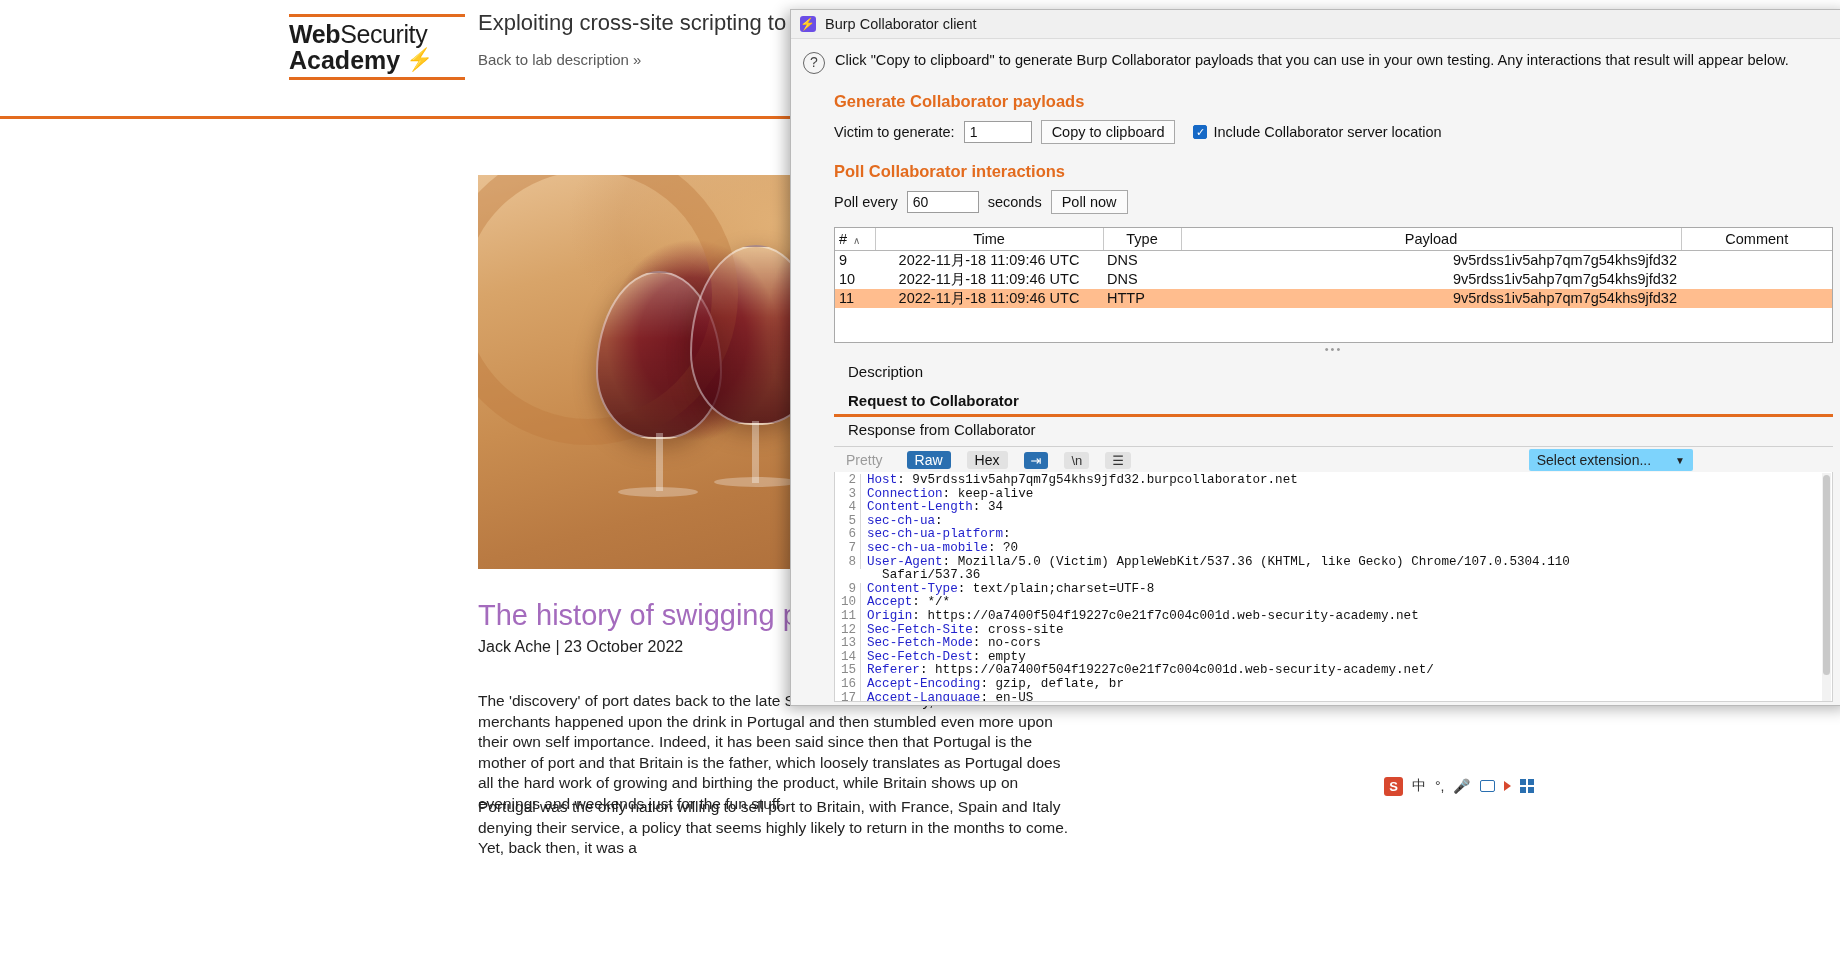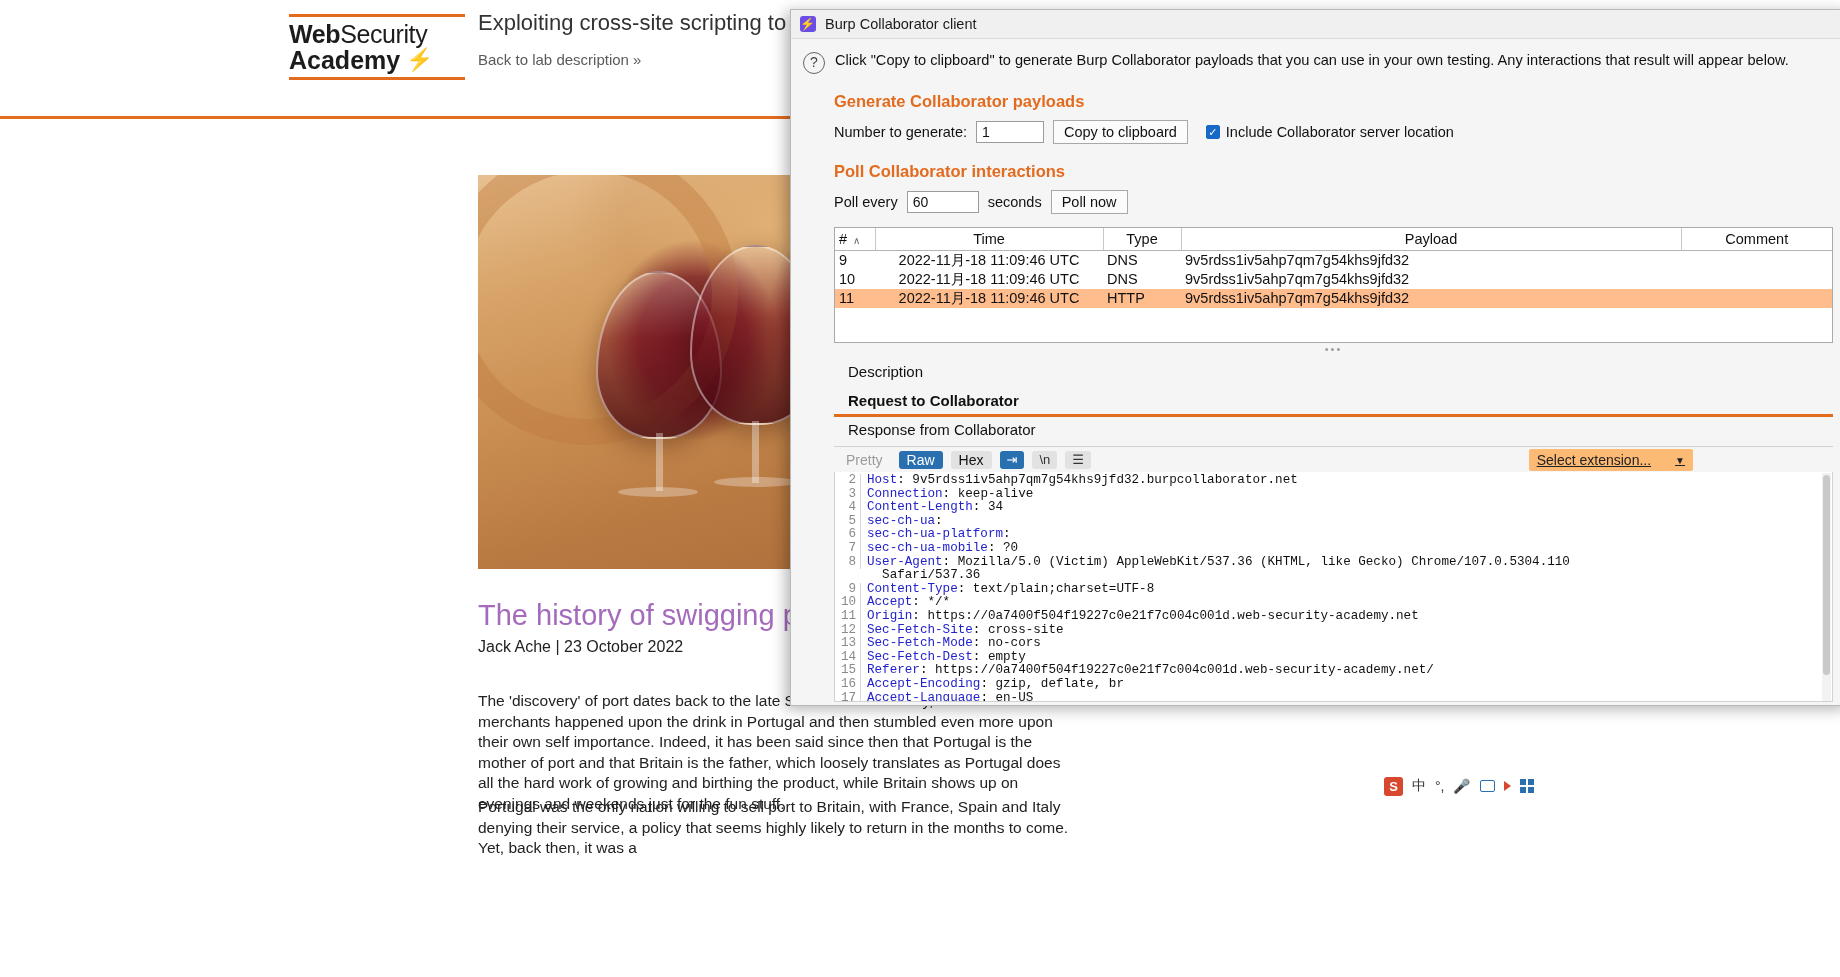--- a/index.html
+++ b/index.html
@@ -117,39 +117,39 @@
     font-weight:normal; font-size:14.5px; color:#111; height:22px; padding:0 4px;
   }
   table.coll th.num { text-align:left; }
   table.coll td {
     font-size:14.5px; color:#111; height:18px; padding:0 4px; white-space:nowrap; overflow:hidden;
   }
   tr.sel td { background:#ffbd8e; }
   td.c-num { text-align:left; }
   td.c-time, th.c-time { text-align:center; }
   td.c-type { text-align:left; }
-  td.c-pay { text-align:left; }
+  td.c-pay { text-align:right; }
   .sort-caret { font-size:10px; color:#666; margin-left:6px; }
 
   .splitter { width:999px; margin:2px 0 0 43px; text-align:center; color:#9b9b9b; font-size:11px; letter-spacing:2px; line-height:8px; }
 
   
   .tabs { margin:6px 0 0 43px; width:999px; border-bottom:1px solid #d0d0d0; display:flex; background:#f5f5f5;flex-direction:column; }
   .tab { font-size:15px; color:#111; padding:4px 14px 5px 14px; cursor:pointer; border-bottom:3px solid transparent; }
   .tab.active { border-bottom:3px solid #e36b1e;font-weight:bold; }
 
-  .editor-bar { margin-left:43px; width:999px; display:flex; gap:8px; padding:4px 0 3px 4px; background:#f5f5f5; position:relative;}
+  .editor-bar { margin-left:43px; width:999px; display:flex; align-items:center; gap:16px; padding:4px 0 3px 4px; background:#f5f5f5; position:relative;}
   .pill { font-size:14px; padding:1px 8px; border-radius:3px; background:#e2e2e2; color:#111; cursor:pointer;}
   .pill.dis { color:#9b9b9b; background:transparent; }
   .pill.on { background:#2a6fb0; color:#fff; }
   .pill.icon { background:#2a6fb0; color:#fff; font-size:13px; padding:1px 7px; }
   .pill.icon2 { background:#e2e2e2; color:#333; font-size:13px; padding:1px 7px; }
   .selext {
-    position:absolute; right:140px; top:2px; height:22px; background:#fdba74; border-radius:2px;
-    font-size:14px; color:#222; display:flex; align-items:center; padding:0 8px; gap:24px; cursor:pointer;text-decoration:underline;
+    position:absolute; right:140px; top:2px; height:22px; background:#7dd3fc; border-radius:2px;
+    font-size:14px; color:#222; display:flex; align-items:center; padding:0 8px; gap:24px; cursor:pointer;
   }
   .selext .cd { font-size:10px; }
 
   
   .code-wrap {
     margin-left:43px; width:999px; height:230px; background:#fff; border:1px solid #d2d2d2; border-top:none;
     position:relative; overflow:hidden;
   }
   .code {
     font-family:"Liberation Mono", monospace; font-size:12.6px; line-height:13.6px; white-space:pre;
@@ -236,21 +236,21 @@
   <div class="burp-body">
 
     <div class="help-row">
       <div class="help-q">?</div>
       <div class="help-text">Click "Copy to clipboard" to generate Burp Collaborator payloads that you can use in your own testing. Any interactions that result will appear below.</div>
     </div>
 
     <div class="sect-head">Generate Collaborator payloads</div>
 
     <div class="row">
-      <label>Number to generate:</label>
+      <label>Victim to generate:</label>
       <input class="ti num" value="1" style="">
       <button class="btn">Copy to clipboard</button>
       <div class="chk">
         <div class="box">✓</div>
         <span class="lbl">Include Collaborator server location</span>
       </div>
     </div>
 
     <div class="sect-head">Poll Collaborator interactions</div>
 

